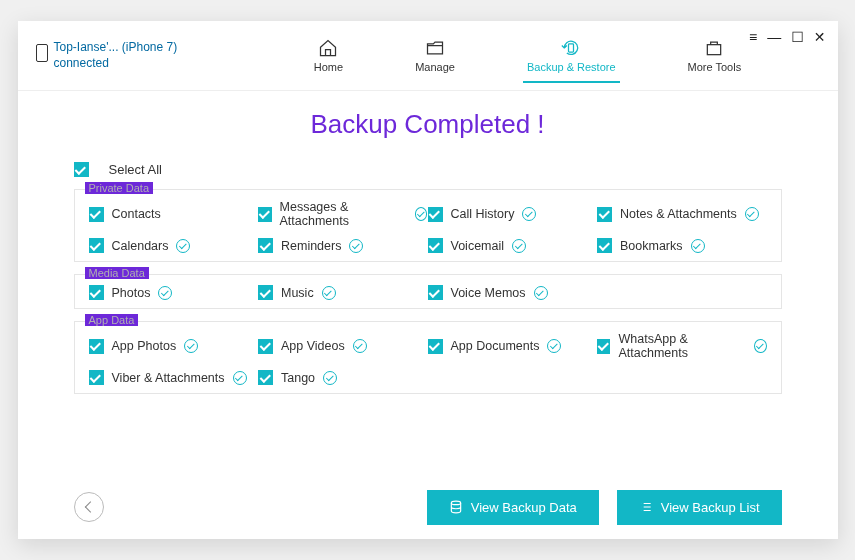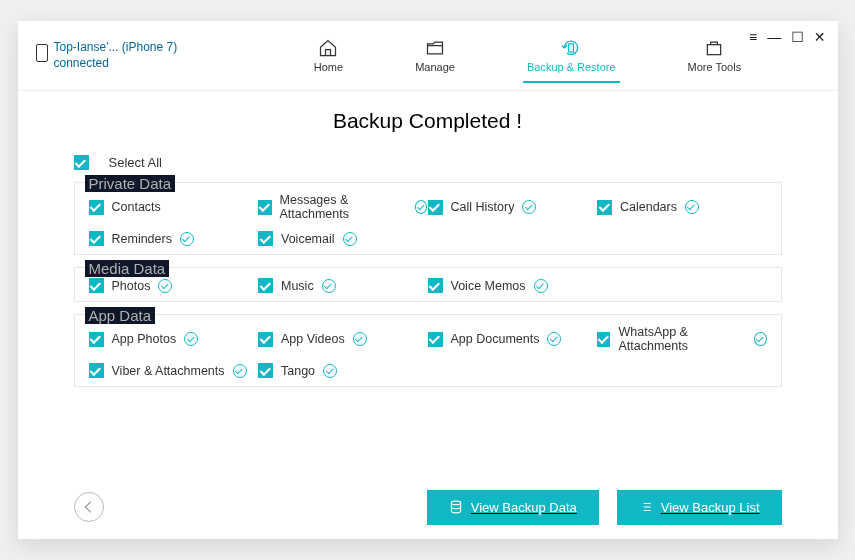--- a/index.html
+++ b/index.html
@@ -66,21 +66,21 @@
 .winctrl {
   position: absolute;
   right: 12px;
   top: 8px;
   display: flex;
   gap: 10px;
   align-items: center;
 }
 .winctrl span { cursor: pointer; font-size: 14px; color: #222; }
 .content { flex: 1; padding: 18px 56px 0; overflow: hidden; }
-.title { text-align: center; font-size: 21px; font-weight: 400; color: #000000; margin-bottom: 22px; }
+.title { text-align: center; font-size: 26px; font-weight: 400; color: #6d28d9; margin-bottom: 22px; }
 .selectall { display: flex; align-items: center; gap: 20px; font-size: 13px; color: #333; margin-bottom: 12px; }
 .cb {
   width: 15px; height: 15px;
   background: #12b7c6;
   display: inline-flex;
   align-items: center;
   justify-content: center;
   cursor: pointer;
 }
 .cb::after {
@@ -93,23 +93,23 @@
 .group {
   border: 1px solid #e5e5e5;
   margin-bottom: 12px;
   padding: 10px 14px 8px;
   position: relative;
 }
 .group-label {
   position: absolute;
   top: -8px;
   left: 10px;
-  background: #0f172a;
+  background: #6d28d9;
   padding: 0 4px;
-  font-size: 15px;
+  font-size: 11px;
   color: #b0b0b0;
 }
 .grid {
   display: grid;
   grid-template-columns: repeat(4, 1fr);
   gap: 10px 0;
 }
 .item {
   display: flex;
   align-items: center;
@@ -130,21 +130,20 @@
   width: 6px; height: 3px;
   border-left: 1.5px solid #12b7c6;
   border-bottom: 1.5px solid #12b7c6;
   transform: rotate(-45deg) translate(0,-1px);
 }
 .footer {
   height: 64px;
   display: flex;
   align-items: center;
   padding: 0 56px;
-  text-decoration: underline;
 }
 .back-btn {
   width: 30px; height: 30px;
   border: 1.5px solid #bbb;
   border-radius: 50%;
   display: flex;
   align-items: center;
   justify-content: center;
   cursor: pointer;
   color: #888;
@@ -239,31 +238,41 @@
             <span>Messages &amp; Attachments</span>
             <span class="status"></span>
           </div>
           <div class="item">
             <span class="cb"></span>
             <span>Call History</span>
             <span class="status"></span>
           </div>
           <div class="item">
             <span class="cb"></span>
+            <span>Notes &amp; Attachments</span>
+            <span class="status"></span>
+          </div>
+          <div class="item">
+            <span class="cb"></span>
             <span>Calendars</span>
             <span class="status"></span>
           </div>
           <div class="item">
             <span class="cb"></span>
             <span>Reminders</span>
             <span class="status"></span>
           </div>
           <div class="item">
             <span class="cb"></span>
             <span>Voicemail</span>
+            <span class="status"></span>
+          </div>
+          <div class="item">
+            <span class="cb"></span>
+            <span>Bookmarks</span>
             <span class="status"></span>
           </div>
         </div>
     </div>
 
     <div class="group">
       <span class="group-label">Media Data</span>
       <div class="grid">
           <div class="item">
             <span class="cb"></span>

